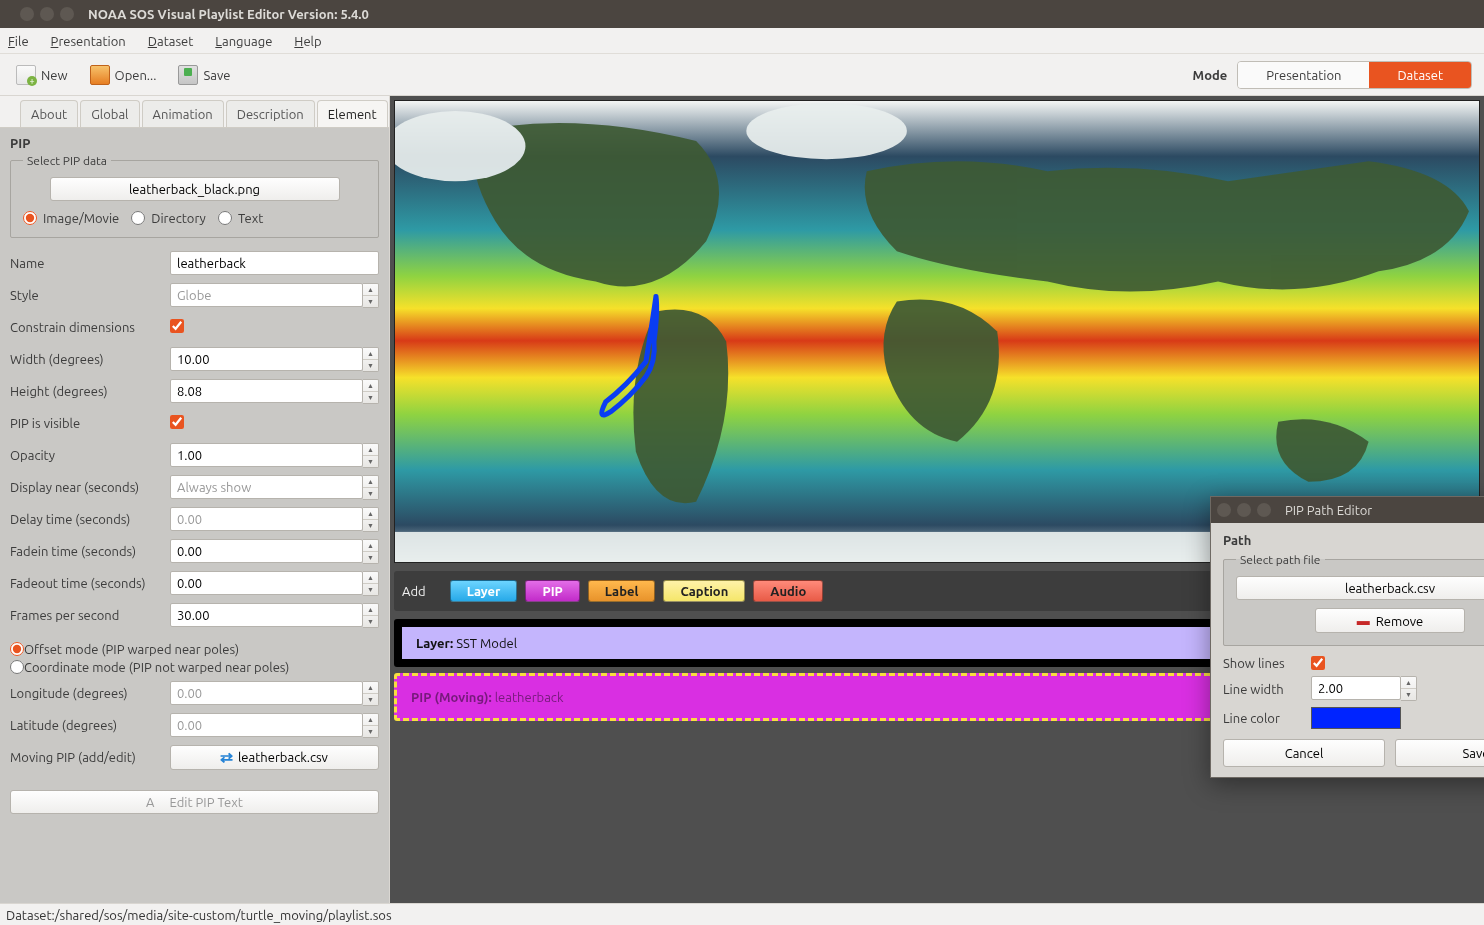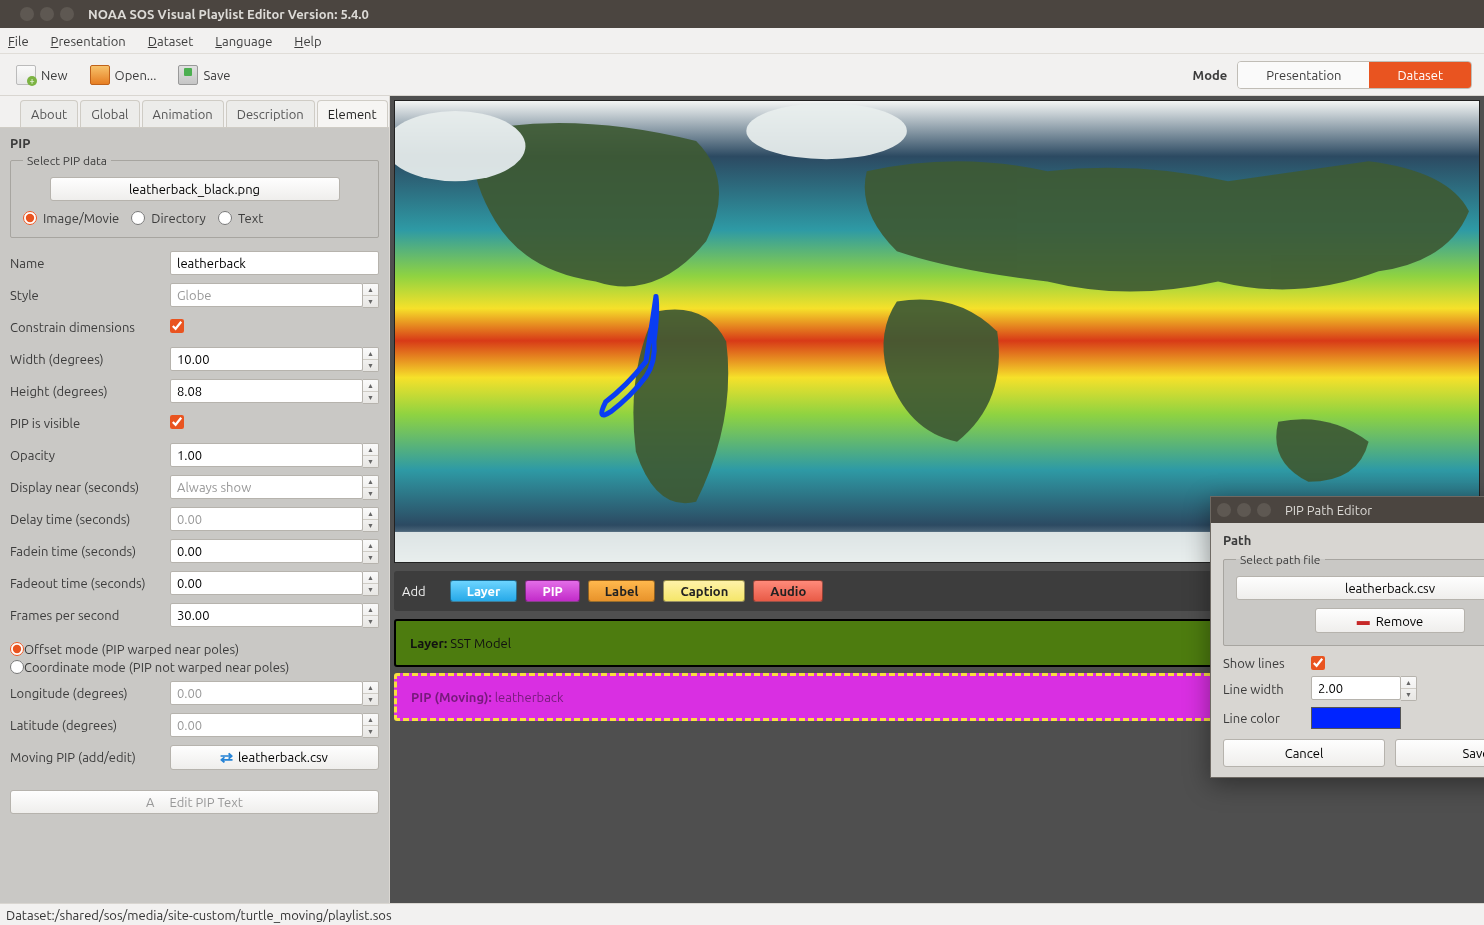--- a/index.html
+++ b/index.html
@@ -75,21 +75,21 @@
 .p-layer { background: linear-gradient(#6cd4ff,#27a9e8); color:#fff; }
 .p-pip { background: linear-gradient(#e36de8,#c22bc9); color:#fff; }
 .p-label { background: linear-gradient(#ffb84d,#e8932b); }
 .p-caption { background: linear-gradient(#fff2a8,#f5e66a); }
 .p-audio { background: linear-gradient(#ff8a7a,#e85b47); }
 .ab-spacer { flex:1; }
 .ab-input { width:60px; height:24px; border:1px solid #aaa; border-radius:2px; padding:0 6px; background:#fff; text-align:right; }
 
 .layers { margin: 4px; }
 .layer-row { height: 48px; border-radius: 3px; margin-bottom: 6px; display:flex; align-items:center; padding: 0 14px; cursor:pointer; }
-.lr-layer { background: #4d7c0f; border:2px solid #000000; }
+.lr-layer { background: #c4b5fd; border:8px solid #000000; }
 .lr-pip { background: #d92fe2; border:3px dashed #f8df3f; }
 .layer-row .lr-label { flex:1; color:#111; }
 .layer-row .lr-label b { font-weight:bold; }
 .layer-row .lr-label.dim { color: rgba(0,0,0,0.45); }
 .lr-icons { display:flex; gap:28px; font-size:18px; }
 .lr-icons span { cursor:pointer; color:#111; }
 .lr-icons span.dim { color: rgba(0,0,0,0.45); }
 
 
 .dialog { position: absolute; left: 820px; top: 400px; width: 360px; background: #d8d6d2; border:1px solid #6e6963; box-shadow: 0 6px 24px rgba(0,0,0,.4); }

